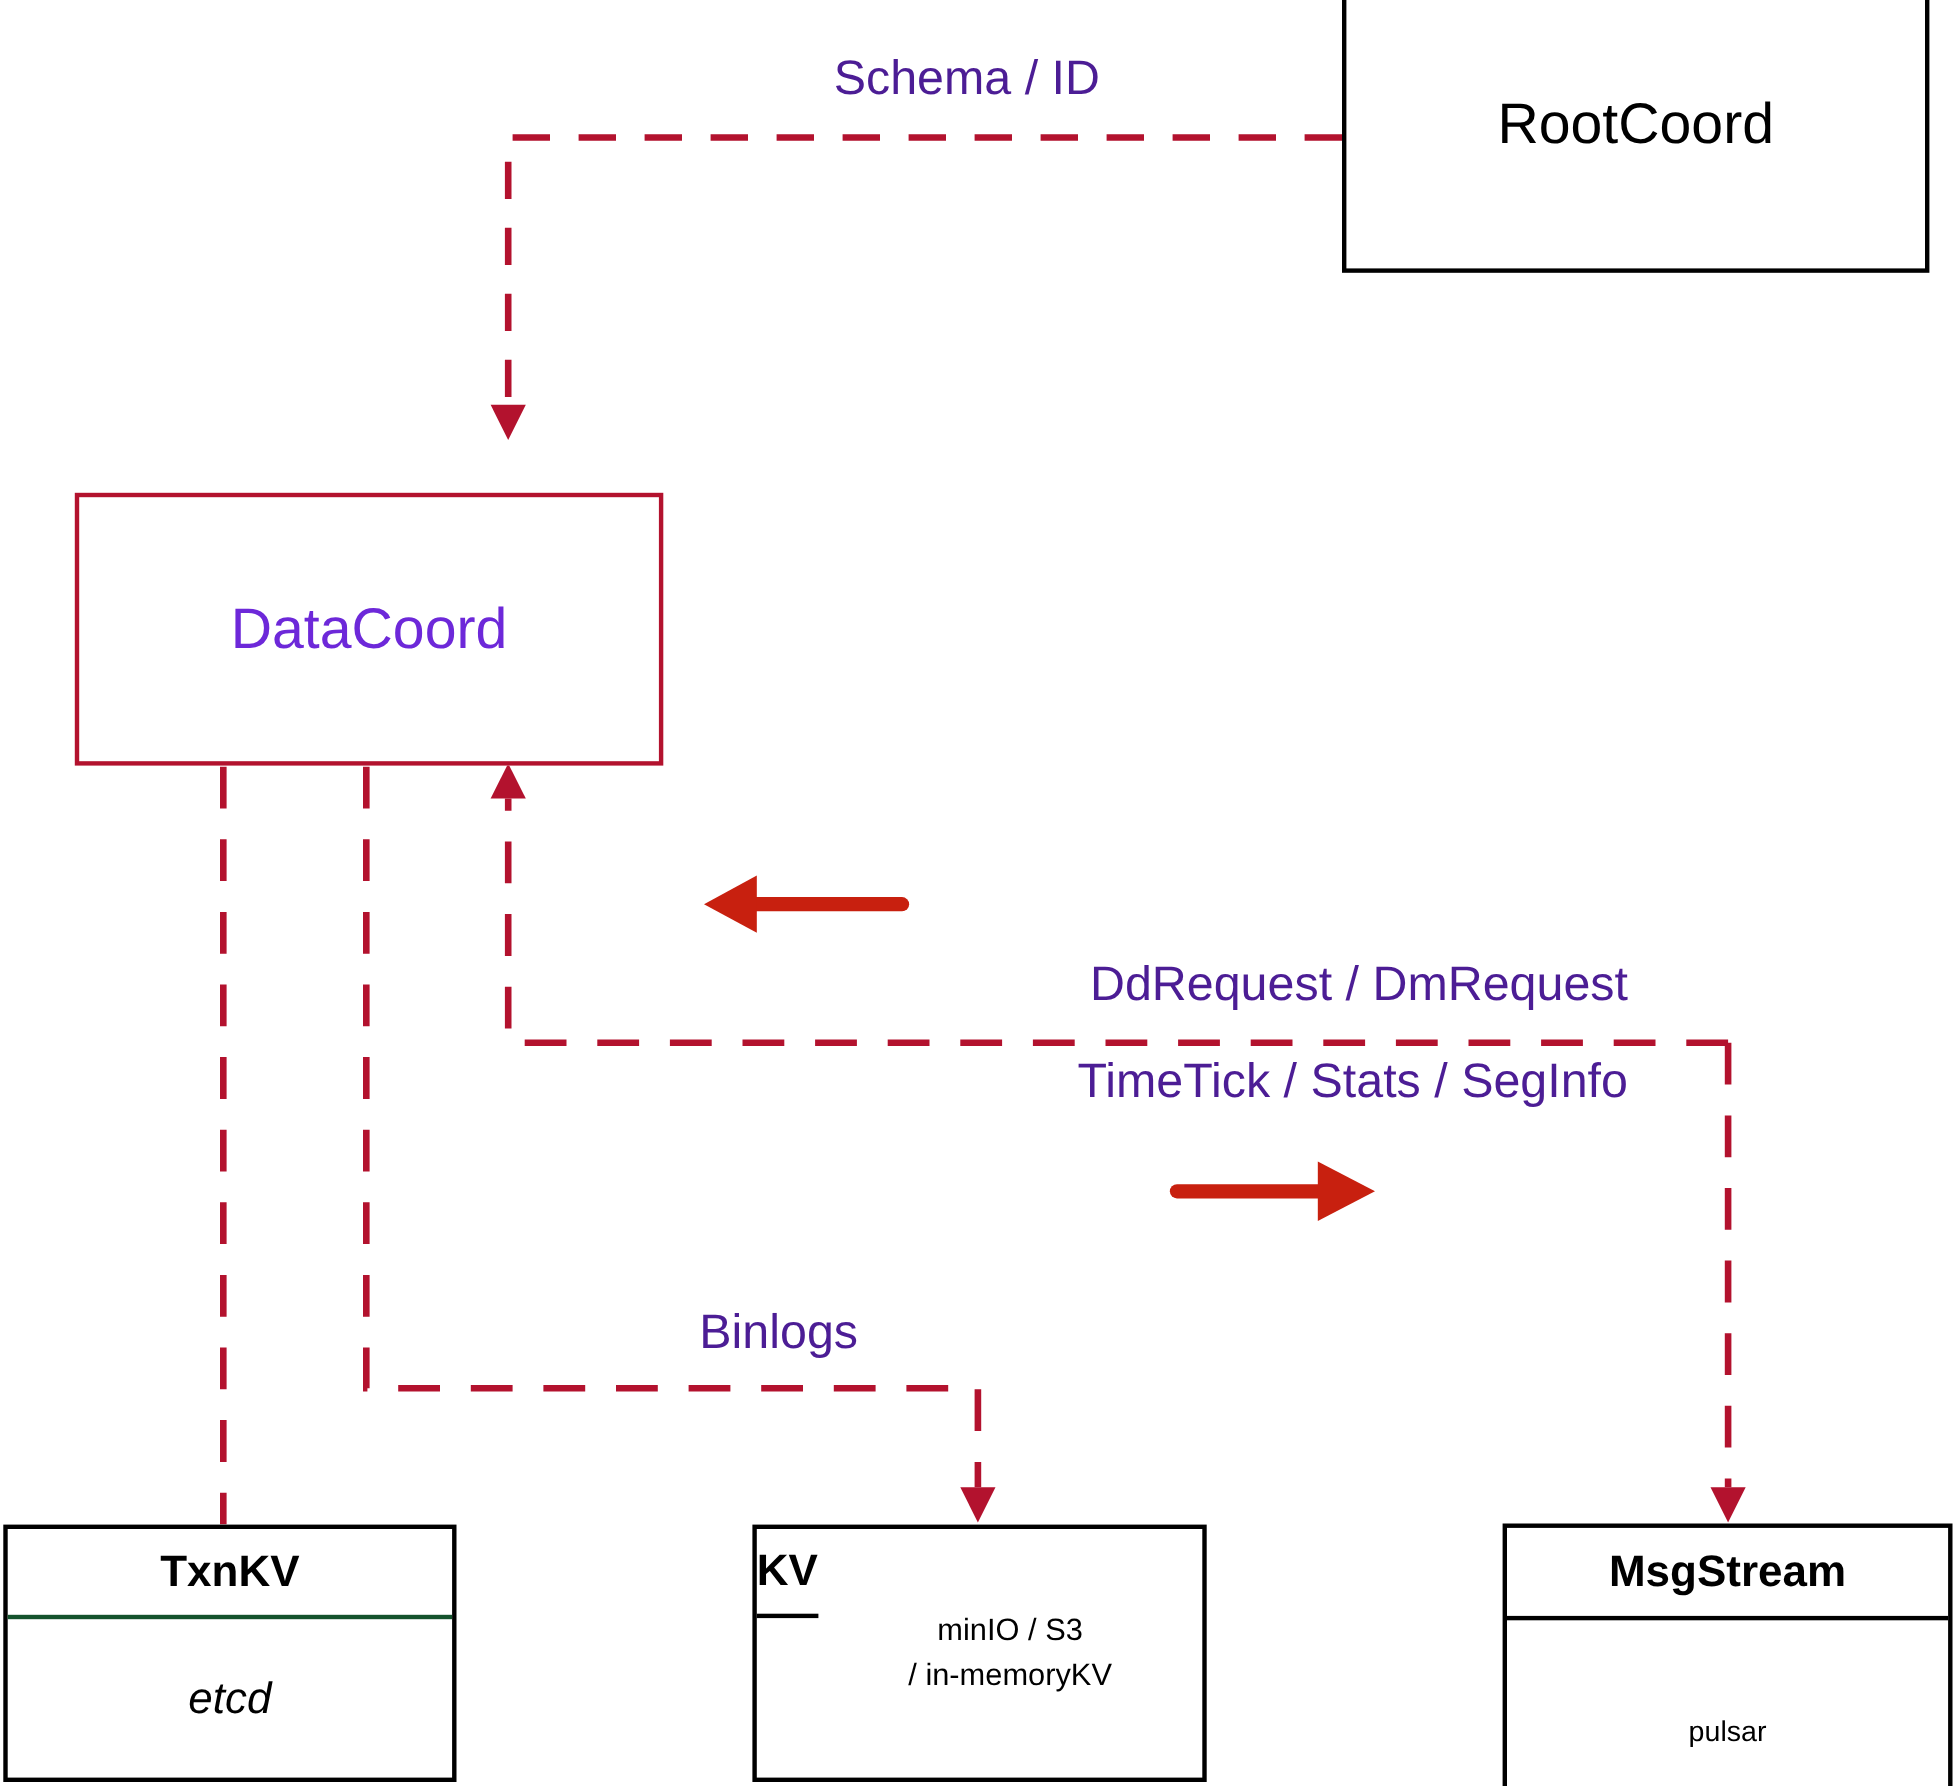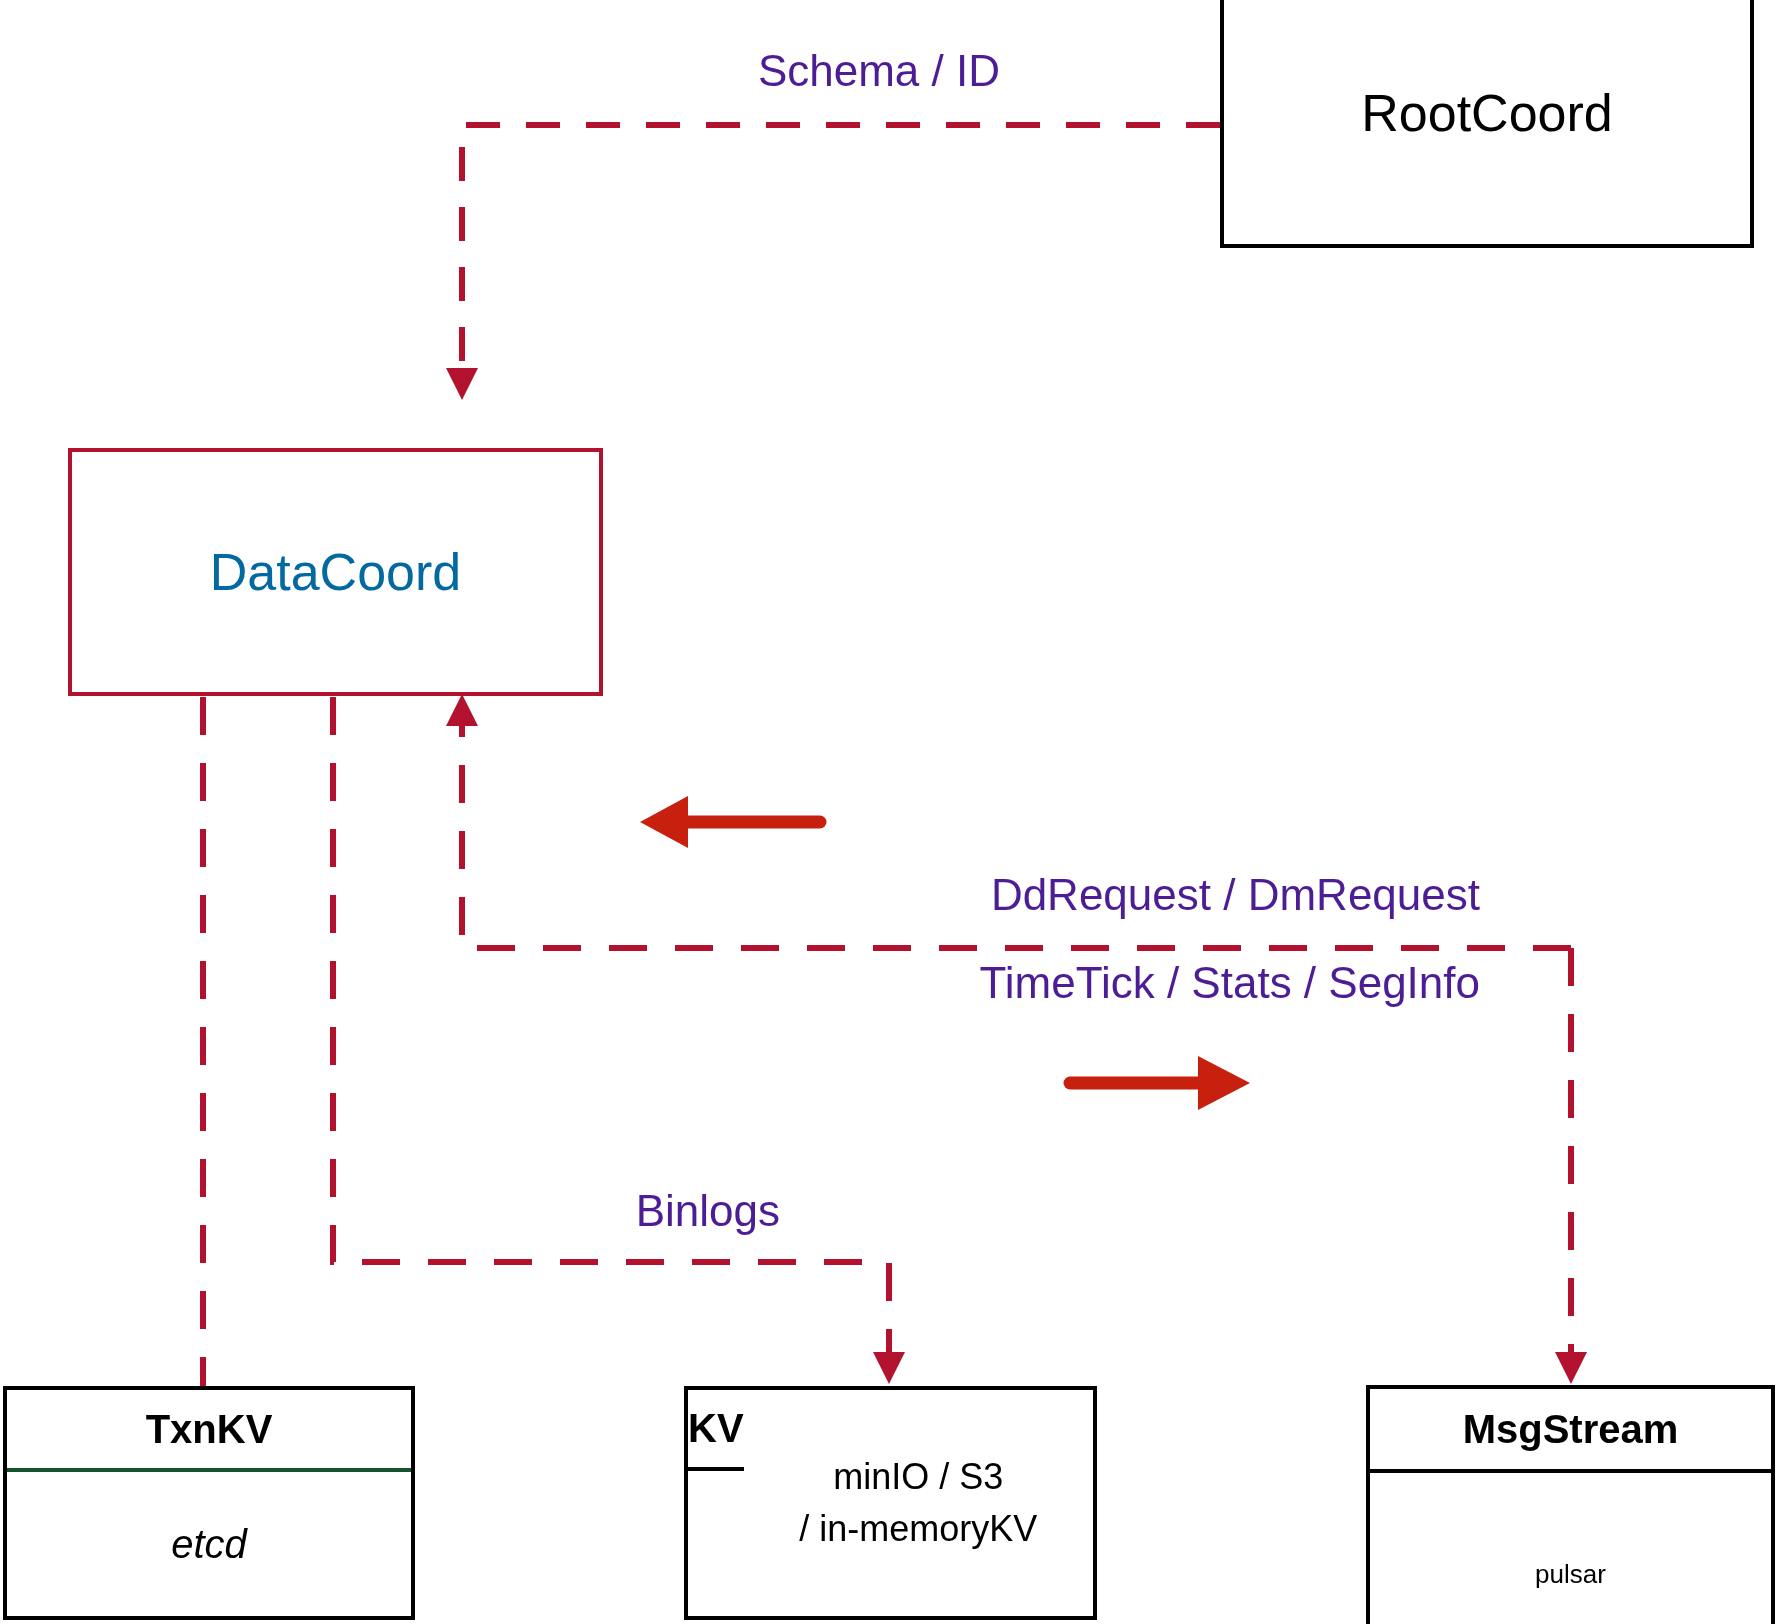--- a/index.html
+++ b/index.html
@@ -8,21 +8,21 @@
   svg.layer{position:absolute;left:0;top:0;width:1781px;height:1624px;}
 
   .node{position:absolute;box-sizing:border-box;background:#fff;}
   .node .hdr,.node .sub{display:flex;align-items:center;justify-content:center;text-align:center;}
 
   
   .black{border:4px solid #000;}
   .black .hdr{font-weight:bold;}
 
   
-  .crimson{border:4px solid #B3122E;color:#0369a1;}
+  .crimson{border:4px solid #B3122E;color:#6d28d9;}
 
   .edge-label{position:absolute;color:#4c1d95;white-space:nowrap;text-align:right;}
 </style>
 </head>
 <body>
 
 <div id="stage">
 
   <svg class="layer" viewBox="0 0 1781 1624">
     <defs>
@@ -80,21 +80,21 @@
     </div>
     <div class="sub" style="flex:1;font-size:40px;font-style:italic;">
       <span>etcd</span>
     </div>
   </div>
 
   <div class="node black" style="left:684px;top:1386px;width:413px;height:234px;display:flex;flex-direction:row;">
     <div class="hdr" style="height:77px;border-bottom:4px solid #000;font-size:40px;">
       <span>KV</span>
     </div>
-    <div class="sub" style="flex:1;flex-direction:column;font-size:36px;line-height:1.45;">
+    <div class="sub" style="flex:1;flex-direction:column;font-size:28px;line-height:1.45;">
       <span>minIO / S3</span>
       <span>/ in-memoryKV</span>
     </div>
   </div>
 
   <div class="node black" style="left:1366px;top:1385px;width:409px;height:294px;display:flex;flex-direction:column;">
     <div class="hdr" style="height:80px;border-bottom:4px solid #000;font-size:40px;">
       <span>MsgStream</span>
     </div>
     <div class="sub" style="flex:1;font-size:26px;">

